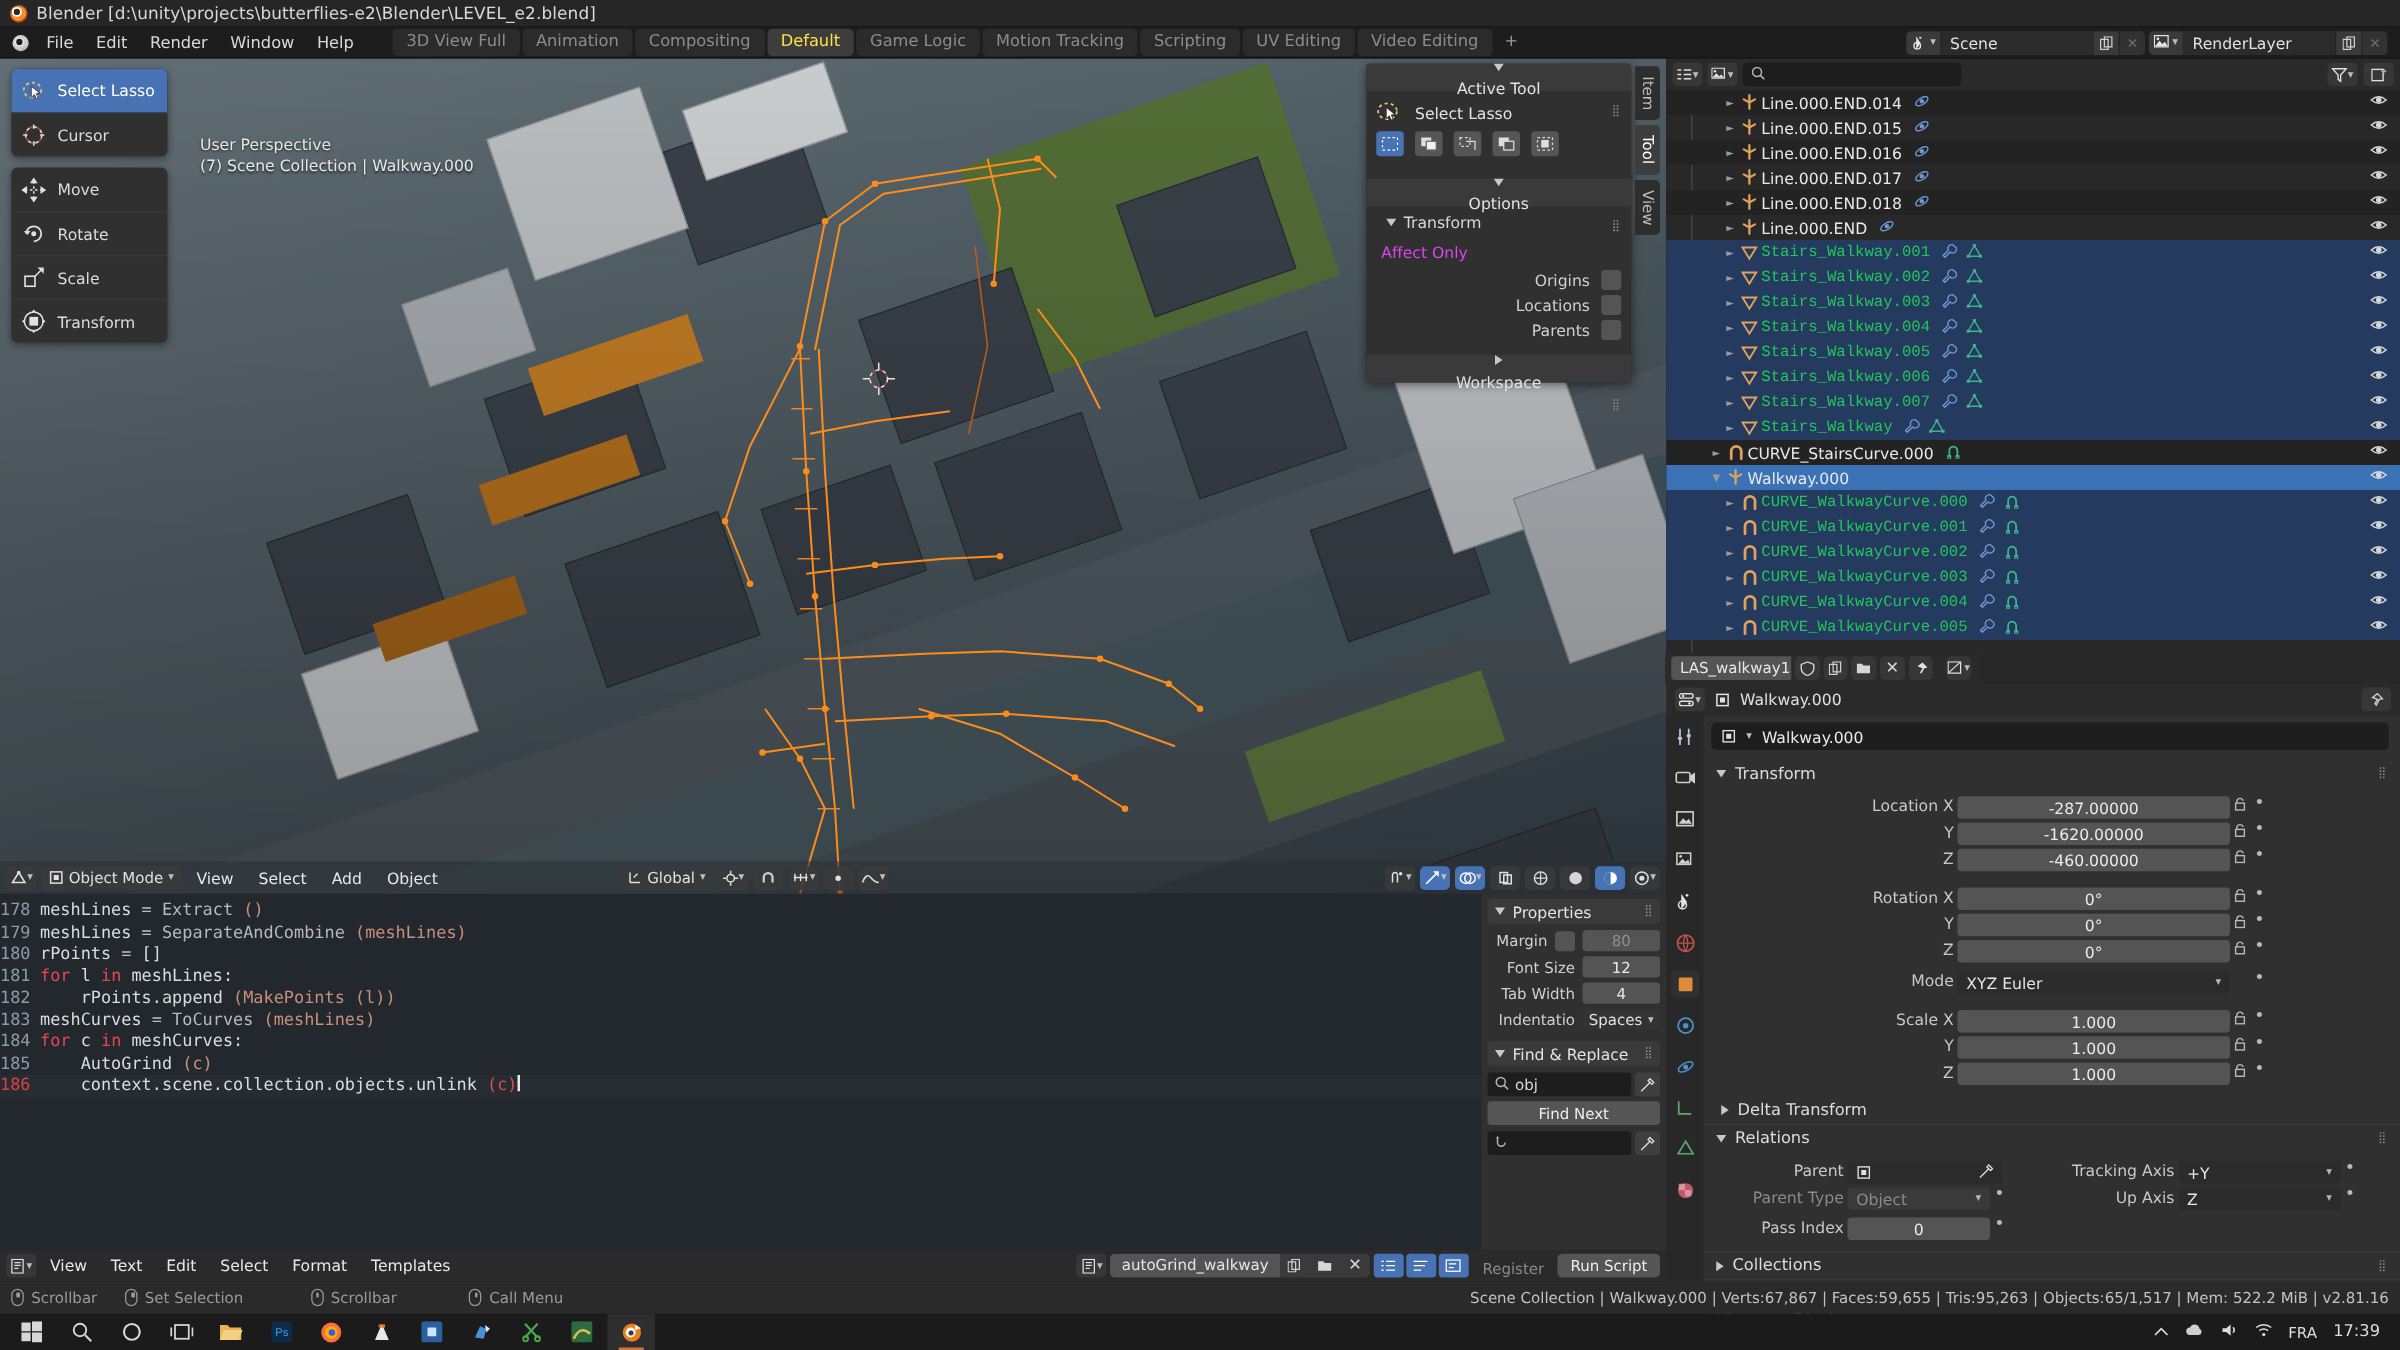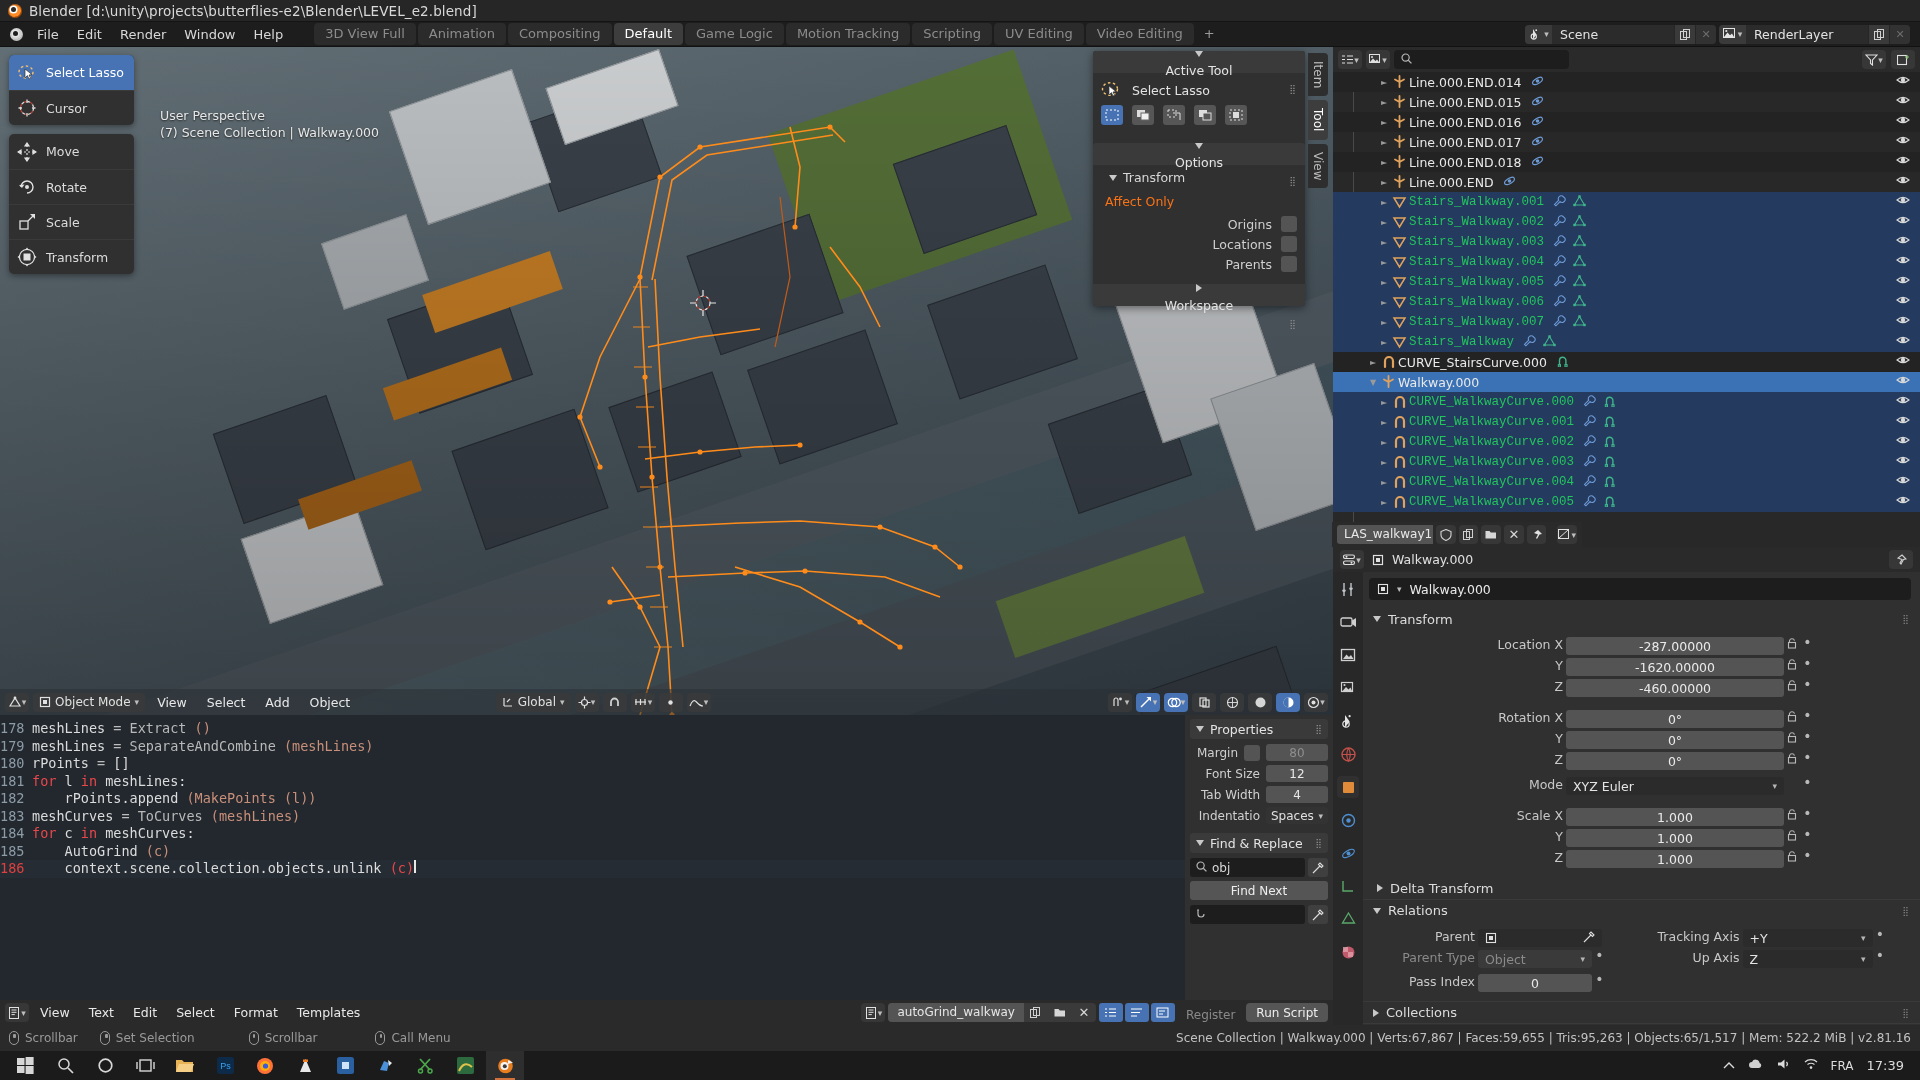--- a/index.html
+++ b/index.html
@@ -23,21 +23,21 @@
            border-bottom:1px solid #111; position:relative;}
   .topbar .bicon{ width:24px;height:20px;display:flex;align-items:center;justify-content:center;}
   .topbar .bicon .g{width:13px;height:13px;border-radius:50%;
      background:radial-gradient(circle at 42% 35%, #fff 0 16%, #cfcfcf 17% 58%, #bdbdbd 59% 100%);position:relative;}
   .topbar .bicon .g:after{content:"";position:absolute;left:3px;top:3.5px;width:5px;height:5px;border-radius:50%;
      background:#1d1d1d;box-shadow:0 0 0 1.4px #e2e2e2;}
   .menu{ padding:2px 9px; font-size:13px; color:#d8d8d8; border-radius:3px; white-space:nowrap;}
   .wsgap{ width:22px; }
   .ws{ padding:3px 11px 4px; font-size:13px; color:#8c8c8c; background:#2b2b2b;
        border-radius:4px; margin-right:2px; white-space:nowrap;}
-  .ws.active{ background:#3d3d3d; color:#ffffff; }
+  .ws.active{ background:#3d3d3d; color:#fde047; }
   .ws.plus{ color:#9a9a9a; padding:3px 8px 4px; background:transparent;}
   .topright{ margin-left:auto; display:flex; align-items:center; gap:3px; padding-right:6px;}
   .idblock{ display:flex; align-items:center; height:19px; background:#2b2b2b; border-radius:4px; overflow:hidden;}
   .idblock .ic{ width:27px;height:19px; background:#3a3a3a; display:flex;align-items:center;justify-content:center;gap:1px;}
   .idblock .nm{ padding:0 10px 0 8px; min-width:122px; font-size:12.5px; color:#e2e2e2; line-height:19px;}
   .idblock .btn{ width:21px;height:19px;background:#3a3a3a;display:flex;align-items:center;justify-content:center;
                  border-left:1px solid #262626; color:#d0d0d0; font-size:11px;}
   .idblock .btn.dim{ color:#6d6d6d; background:#323232;}
 
   
@@ -539,21 +539,21 @@
         <div class="pnl-hdr">
           <span class="tri"></span>
           <span>Options</span>
           <span class="dots">⣿</span>
         </div>
         <div style="padding:2px 8px 8px;">
           <div class="subhdr">
             <span class="tri"></span>
             <span>Transform</span>
           </div>
-          <div style="font-size:12.5px;color:#f97316;padding:6px 0 3px 4px;">Affect Only</div>
+          <div style="font-size:12.5px;color:#d946ef;padding:6px 0 3px 4px;">Affect Only</div>
           <div class="chkrow">
             <span>Origins</span>
             <span class="chk"></span>
           </div>
           <div class="chkrow">
             <span>Locations</span>
             <span class="chk"></span>
           </div>
           <div class="chkrow">
             <span>Parents</span>

